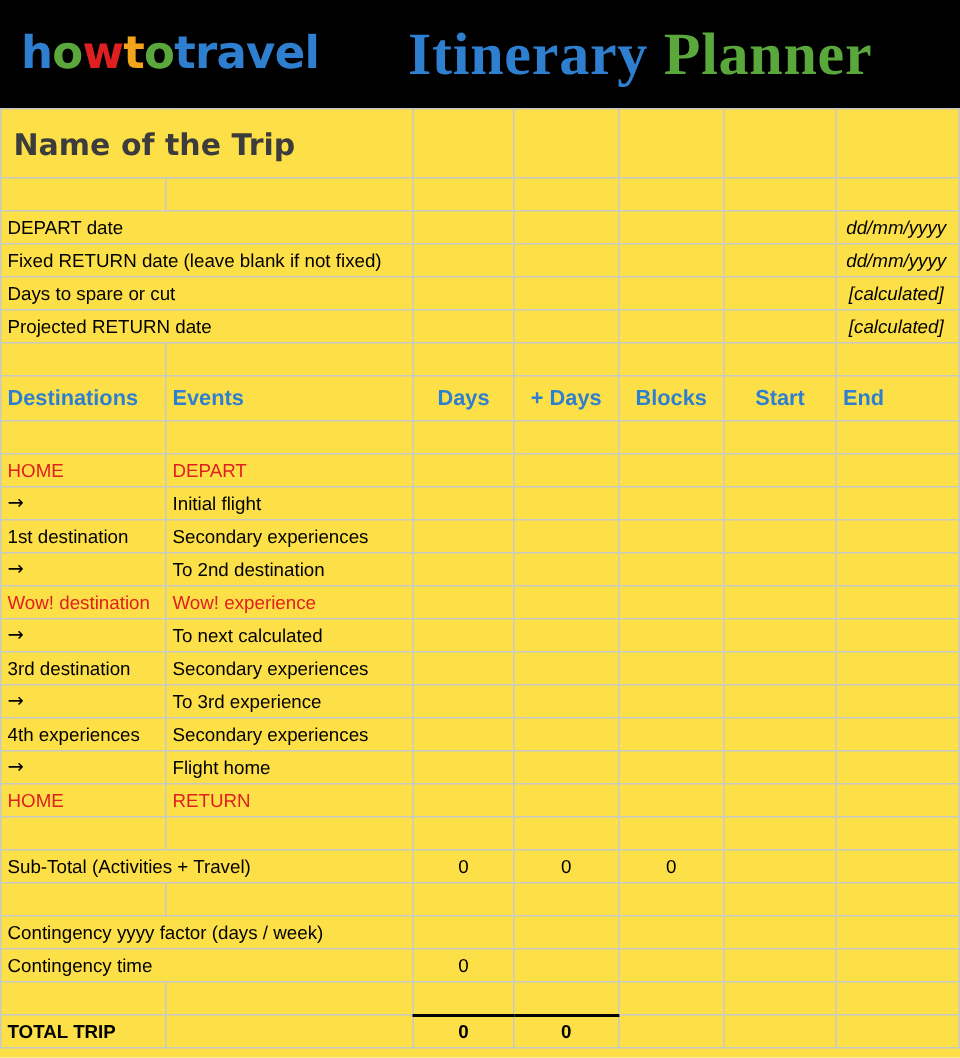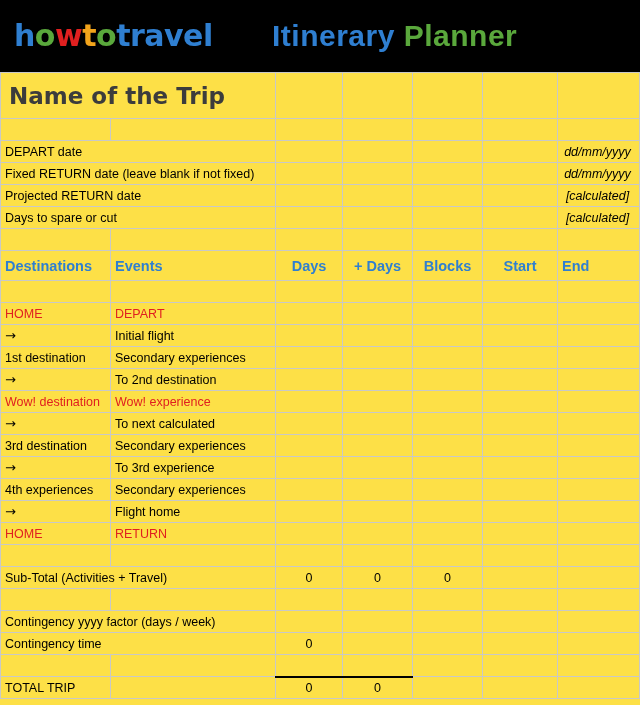--- a/index.html
+++ b/index.html
@@ -50,23 +50,23 @@
     color: #f2a41b;
   }
   .l-t1 { color: #5aa83c; }
   .l-travel { color: #2f7fd1; }
 
   .banner-title {
     position: absolute;
     left: 272px;
     top: 50%;
     transform: translateY(-50%);
-    font-family: Liberation Sans, sans-serif;
+    font-family: Liberation Serif, serif;
     font-weight: bold;
-    font-size: 30px;
+    font-size: 40px;
     letter-spacing: 0.5px;
     white-space: nowrap;
   }
   .banner-title .w-blue { color: #2f7fd1; }
   .banner-title .w-green { color: #5aa83c; }
 
   
   table.sheet {
     border-collapse: collapse;
     width: 640px;
@@ -85,21 +85,21 @@
   col.c0 { width: 110px; }
   col.c1 { width: 165px; }
   col.c2 { width: 67px; }
   col.c3 { width: 70px; }
   col.c4 { width: 70px; }
   col.c5 { width: 75px; }
   col.c6 { width: 82px; }
 
   .trip-title-cell {
     font-family: "DejaVu Sans", sans-serif;
-    font-size: 23px;
+    font-size: 20px;
     font-weight: bold;
     color: #3c3c3c;
     height: 46px !important;
     padding-left: 8px !important;
   }
   .tall { height: 46px !important; }
 
   .italic-right {
     font-style: italic;
     text-align: center;
@@ -109,21 +109,21 @@
     color: #2f7fd1;
     font-weight: bold;
     font-size: 14.5px;
     height: 30px !important;
     margin-left: 25px;
   }
   .hdr.num { text-align: center; }
   .hdr.end { padding-right: 12px !important; }
   .red { color: #e02020; }
   .center { text-align: center; }
-  .bold { font-weight: normal; margin-left: 20px; }
+  .bold { font-weight: bold; margin-left: 20px; }
   .arrow {
     font-family: "DejaVu Sans", sans-serif;
     font-size: 13px;
   }
   .thick-top { border-top: 2px solid #000000 !important; }
 </style>
 </head>
 <body>
 
 <div class="page">
@@ -179,29 +179,29 @@
       </tr>
       <tr>
         <td colspan="2">Fixed RETURN date (leave blank if not fixed)</td>
         <td></td>
         <td></td>
         <td></td>
         <td></td>
         <td class="italic-right">dd/mm/yyyy</td>
       </tr>
       <tr>
+        <td colspan="2">Days to spare or cut</td>
+        <td></td>
+        <td></td>
+        <td></td>
+        <td></td>
+        <td class="italic-right">[calculated]</td>
+      </tr>
+      <tr>
         <td colspan="2">Projected RETURN date</td>
-        <td></td>
-        <td></td>
-        <td></td>
-        <td></td>
-        <td class="italic-right">[calculated]</td>
-      </tr>
-      <tr>
-        <td colspan="2">Days to spare or cut</td>
         <td></td>
         <td></td>
         <td></td>
         <td></td>
         <td class="italic-right">[calculated]</td>
       </tr>
 
       <tr>
         <td></td>
         <td></td>

